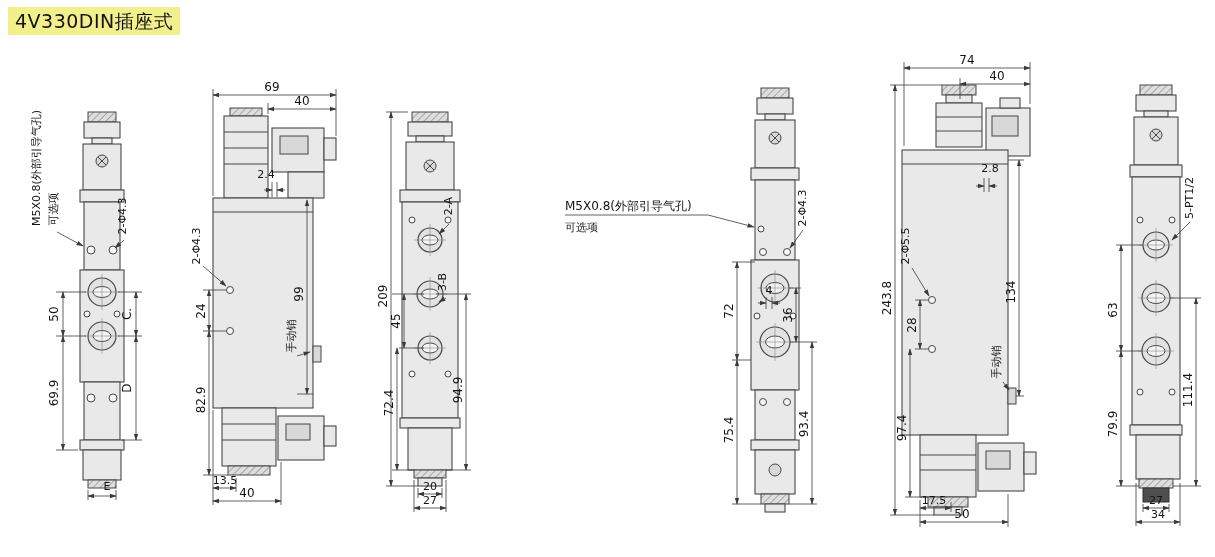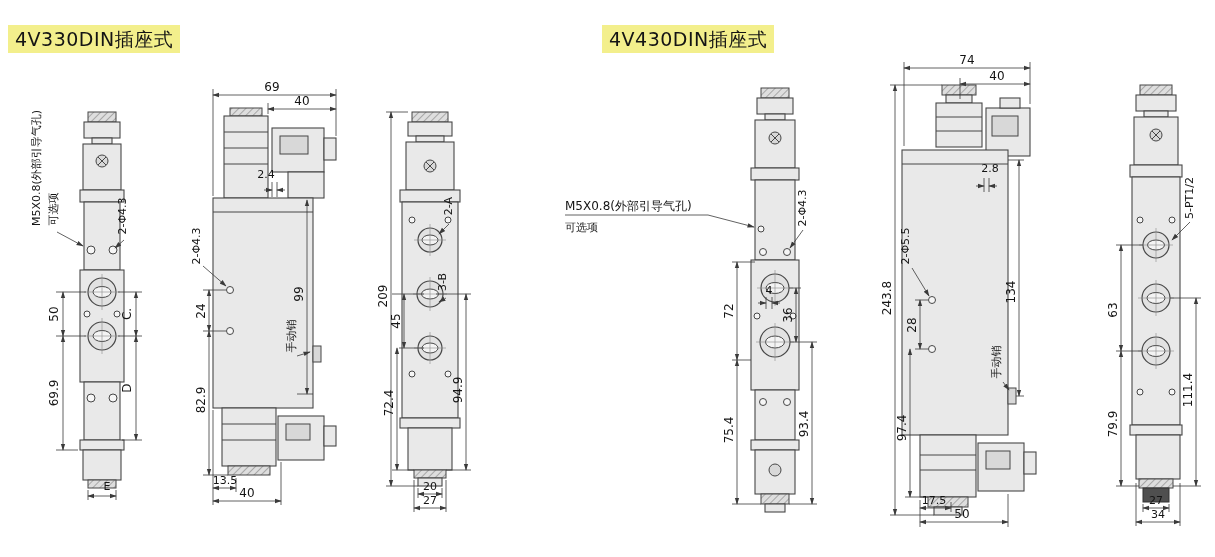--- a/index.html
+++ b/index.html
@@ -1,18 +1,18 @@
 <!DOCTYPE html>
 <html><head>
 <meta charset="utf-8">
 <style>
   html,body{margin:0;padding:0;background:#ffffff;}
   .canvas{position:relative;width:1215px;height:557px;background:#ffffff;overflow:hidden;
           font-family:"DejaVu Sans",sans-serif;}
-  .title{position:absolute;top:25px;background:#f3ef8c;color:#141414;font-size:19px;
+  .title{position:absolute;top:7px;background:#f3ef8c;color:#141414;font-size:19px;
          line-height:26px;padding:1px 7px;letter-spacing:.5px;white-space:nowrap;}
   .title-left{left:8px;}
   .title-right{left:602px;}
   svg{position:absolute;left:0;top:0;}
   svg text{font-family:"DejaVu Sans",sans-serif;font-size:12px;fill:#141414;}
   svg text.small{font-size:11px;}
   .fa{fill:#e9e9e9;stroke:#474747;stroke-width:1.1;}
   .fb{fill:#d8d8d8;stroke:#474747;stroke-width:1;}
   .fh{fill:url(#hatch);stroke:#474747;stroke-width:1;}
   .fd{fill:#4f4f4f;stroke:#333;stroke-width:1;}
@@ -21,21 +21,20 @@
   .hole{fill:#f6f6f6;stroke:#474747;stroke-width:1;}
   .ln{stroke:#474747;stroke-width:1;fill:none;}
   .dim{stroke:#3a3a3a;stroke-width:0.8;fill:none;}
   .cl{stroke:#8a8a8a;stroke-width:0.6;}
 </style>
 </head>
 <body>
 
 <div class="canvas">
   <div class="title title-left">4V330DIN插座式</div>
-  <div class="title title-right">4V430DIN插座式</div>
 
   <svg width="1215" height="557" viewBox="0 0 1215 557">
     <defs>
       <marker id="ar" viewBox="0 0 10 10" refX="9" refY="5" markerWidth="9" markerHeight="9" orient="auto-start-reverse">
         <path d="M0,1.8 L10,5 L0,8.2 z" fill="#3a3a3a"></path>
       </marker>
       <pattern id="hatch" width="5" height="5" patternUnits="userSpaceOnUse" patternTransform="rotate(45)">
         <rect width="5" height="5" fill="#dedede"></rect>
         <line x1="0" y1="0" x2="0" y2="5" stroke="#8a8a8a" stroke-width="1.3"></line>
       </pattern>

